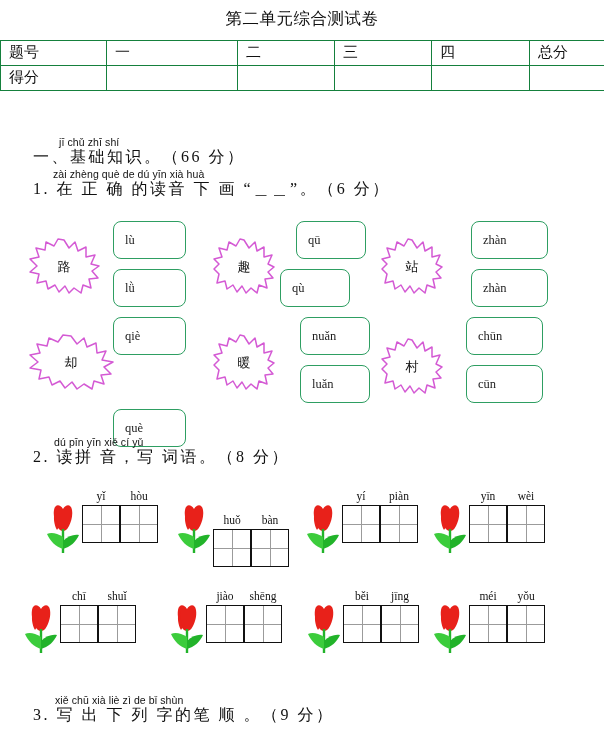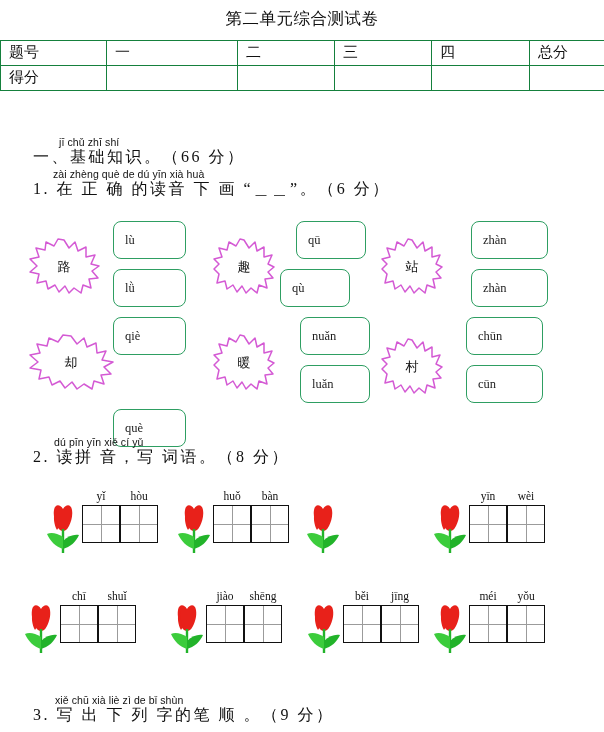--- a/index.html
+++ b/index.html
@@ -206,39 +206,49 @@
 
   <div class="tulip" style="left:175px;top:503px;">
     <svg width="38" height="52" viewBox="0 0 38 52">
         <path d="M19 6c3-5 8-5 9 1 1 6-1 12-3 16-2 4-4 5-6 5s-4-1-6-5c-2-4-4-10-3-16 1-6 6-6 9-1z" fill="#e8211a"></path>
         <path d="M13 8c-1 6 0 12 2 16l-2 3c-3-5-4-13-2-19z" fill="#e8211a"></path>
         <path d="M19 26v24" stroke="#22b32a" stroke-width="2.4" fill="none"></path>
         <path d="M19 34C13 30 7 29 3 31c3 7 9 13 16 15z" fill="#3ccc3c"></path>
         <path d="M19 38c5-5 11-7 16-6-3 7-9 12-16 14z" fill="#22b32a"></path>
       </svg>
   </div>
-  <div class="wordgroup" style="left:213px;top:505px;">
+  <div class="wordgroup" style="left:213px;top:529px;">
     <div class="wg-py">
         <span>huǒ</span>
         <span>bàn</span>
       </div>
     <div class="grid">
         <div class="cell"></div>
         <div class="cell"></div>
       </div>
   </div>
 
   <div class="tulip" style="left:304px;top:503px;">
     <svg width="38" height="52" viewBox="0 0 38 52">
         <path d="M19 6c3-5 8-5 9 1 1 6-1 12-3 16-2 4-4 5-6 5s-4-1-6-5c-2-4-4-10-3-16 1-6 6-6 9-1z" fill="#e8211a"></path>
         <path d="M13 8c-1 6 0 12 2 16l-2 3c-3-5-4-13-2-19z" fill="#e8211a"></path>
         <path d="M19 26v24" stroke="#22b32a" stroke-width="2.4" fill="none"></path>
         <path d="M19 34C13 30 7 29 3 31c3 7 9 13 16 15z" fill="#3ccc3c"></path>
         <path d="M19 38c5-5 11-7 16-6-3 7-9 12-16 14z" fill="#22b32a"></path>
       </svg>
+  </div>
+  <div class="wordgroup" style="left:342px;top:505px;">
+    <div class="wg-py">
+        <span>yí</span>
+        <span>piàn</span>
+      </div>
+    <div class="grid">
+        <div class="cell"></div>
+        <div class="cell"></div>
+      </div>
   </div>
 
   <div class="tulip" style="left:431px;top:503px;">
     <svg width="38" height="52" viewBox="0 0 38 52">
         <path d="M19 6c3-5 8-5 9 1 1 6-1 12-3 16-2 4-4 5-6 5s-4-1-6-5c-2-4-4-10-3-16 1-6 6-6 9-1z" fill="#e8211a"></path>
         <path d="M13 8c-1 6 0 12 2 16l-2 3c-3-5-4-13-2-19z" fill="#e8211a"></path>
         <path d="M19 26v24" stroke="#22b32a" stroke-width="2.4" fill="none"></path>
         <path d="M19 34C13 30 7 29 3 31c3 7 9 13 16 15z" fill="#3ccc3c"></path>
         <path d="M19 38c5-5 11-7 16-6-3 7-9 12-16 14z" fill="#22b32a"></path>
       </svg>

